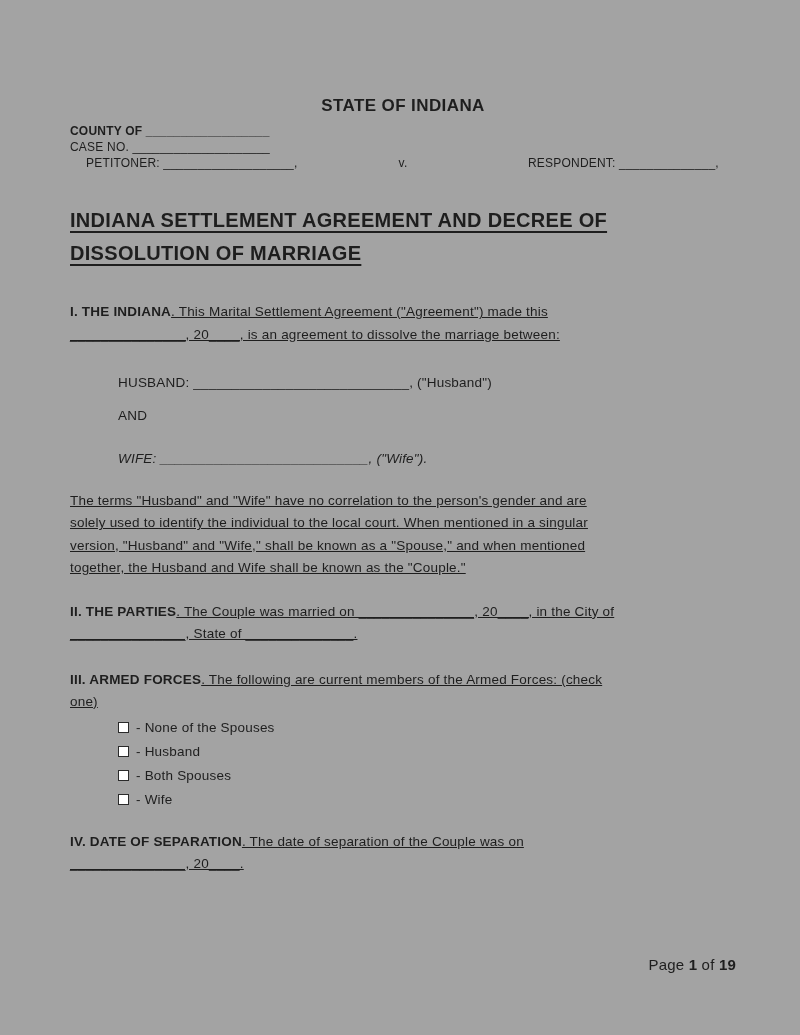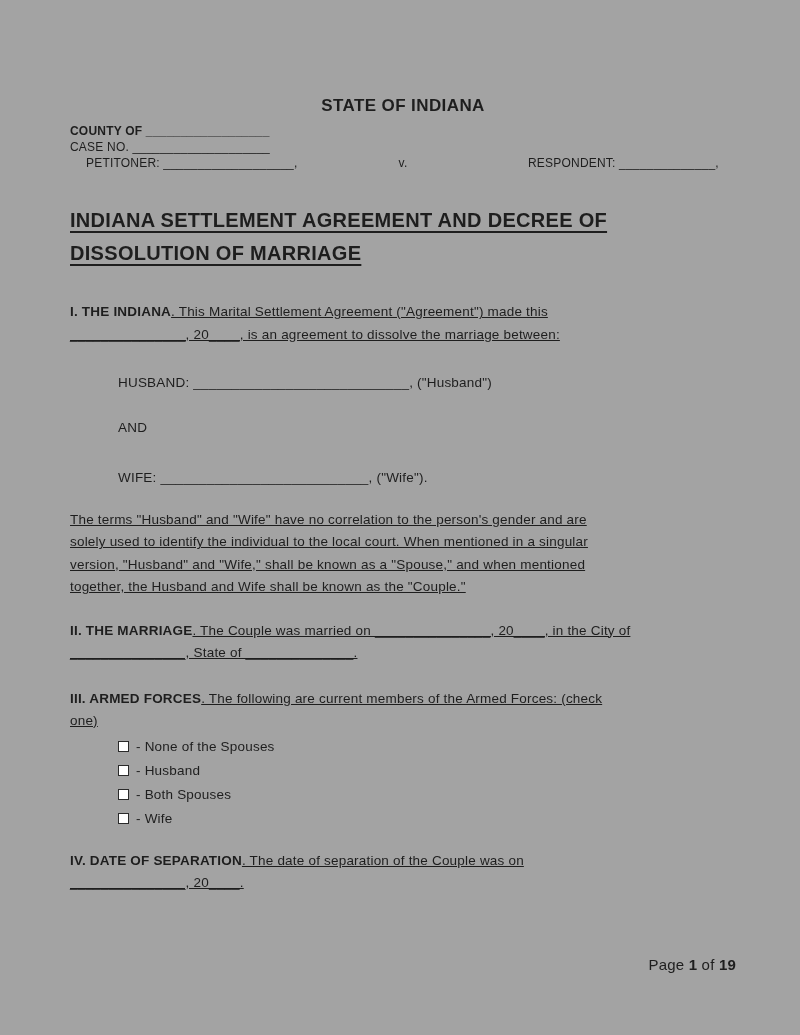--- a/index.html
+++ b/index.html
@@ -53,22 +53,22 @@
     line-height: 22.5px;
     letter-spacing: .2px;
     margin: 0;
   }
   .prewrap { white-space: pre-wrap; text-decoration: underline; }
   .lead { font-weight: bold; }
 
   .mt-sec1  { margin-top: 31px; }
   .indent   { margin-left: 48px; }
   .mt-husband { margin-top: 26px; }
-  .mt-and     { margin-top: 22px; }
-  .mt-wife    { margin-top: 28px; }
+  .mt-and     { margin-top: 10px; }
+  .mt-wife    { margin-top: 21px; font-style: italic; }
   .mt-terms   { margin-top: 19px; }
   .mt-sec2    { margin-top: 21px; }
   .mt-sec3    { margin-top: 23px; }
   .mt-sec4    { margin-top: 19px; }
 
   
   .cb-list { margin-top: 2px; }
   .cb-row  { font-size: 13.5px; line-height: 24px; letter-spacing: .2px; }
   .cb {
     display: inline-block;
@@ -120,21 +120,21 @@
 
     <p class="bt indent mt-and">AND</p>
 
     <p class="bt indent mt-wife">WIFE: ___________________________, ("Wife").</p>
 
     <p class="bt prewrap mt-terms">The terms "Husband" and "Wife" have no correlation to the person's gender and are
 solely used to identify the individual to the local court. When mentioned in a singular
 version, "Husband" and "Wife," shall be known as a "Spouse," and when mentioned
 together, the Husband and Wife shall be known as the "Couple."</p>
 
-    <p class="bt mt-sec2"><span class="lead">II. THE MARRIAGE</span><span class="prewrap">. The Couple was married on _______________, 20____, in the City of
+    <p class="bt mt-sec2"><span class="lead">II. THE PARTIES</span><span class="prewrap">. The Couple was married on _______________, 20____, in the City of
 _______________, State of ______________.</span></p>
 
     <p class="bt mt-sec3"><span class="lead">III. ARMED FORCES</span><span class="prewrap">. The following are current members of the Armed Forces: (check
 one)</span></p>
 
     <div class="cb-list indent">
       <div class="cb-row"><span class="cb"></span><span>- None of the Spouses</span></div>
       <div class="cb-row"><span class="cb"></span><span>- Husband</span></div>
       <div class="cb-row"><span class="cb"></span><span>- Both Spouses</span></div>
       <div class="cb-row"><span class="cb"></span><span>- Wife</span></div>

